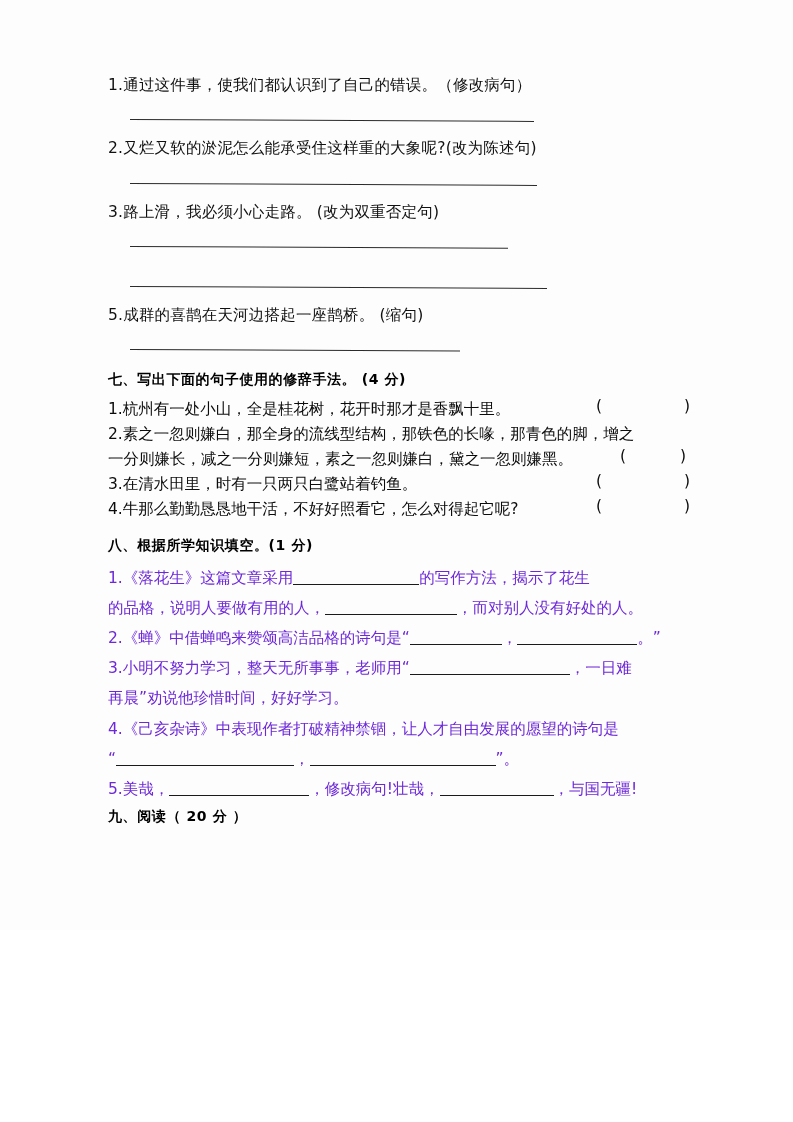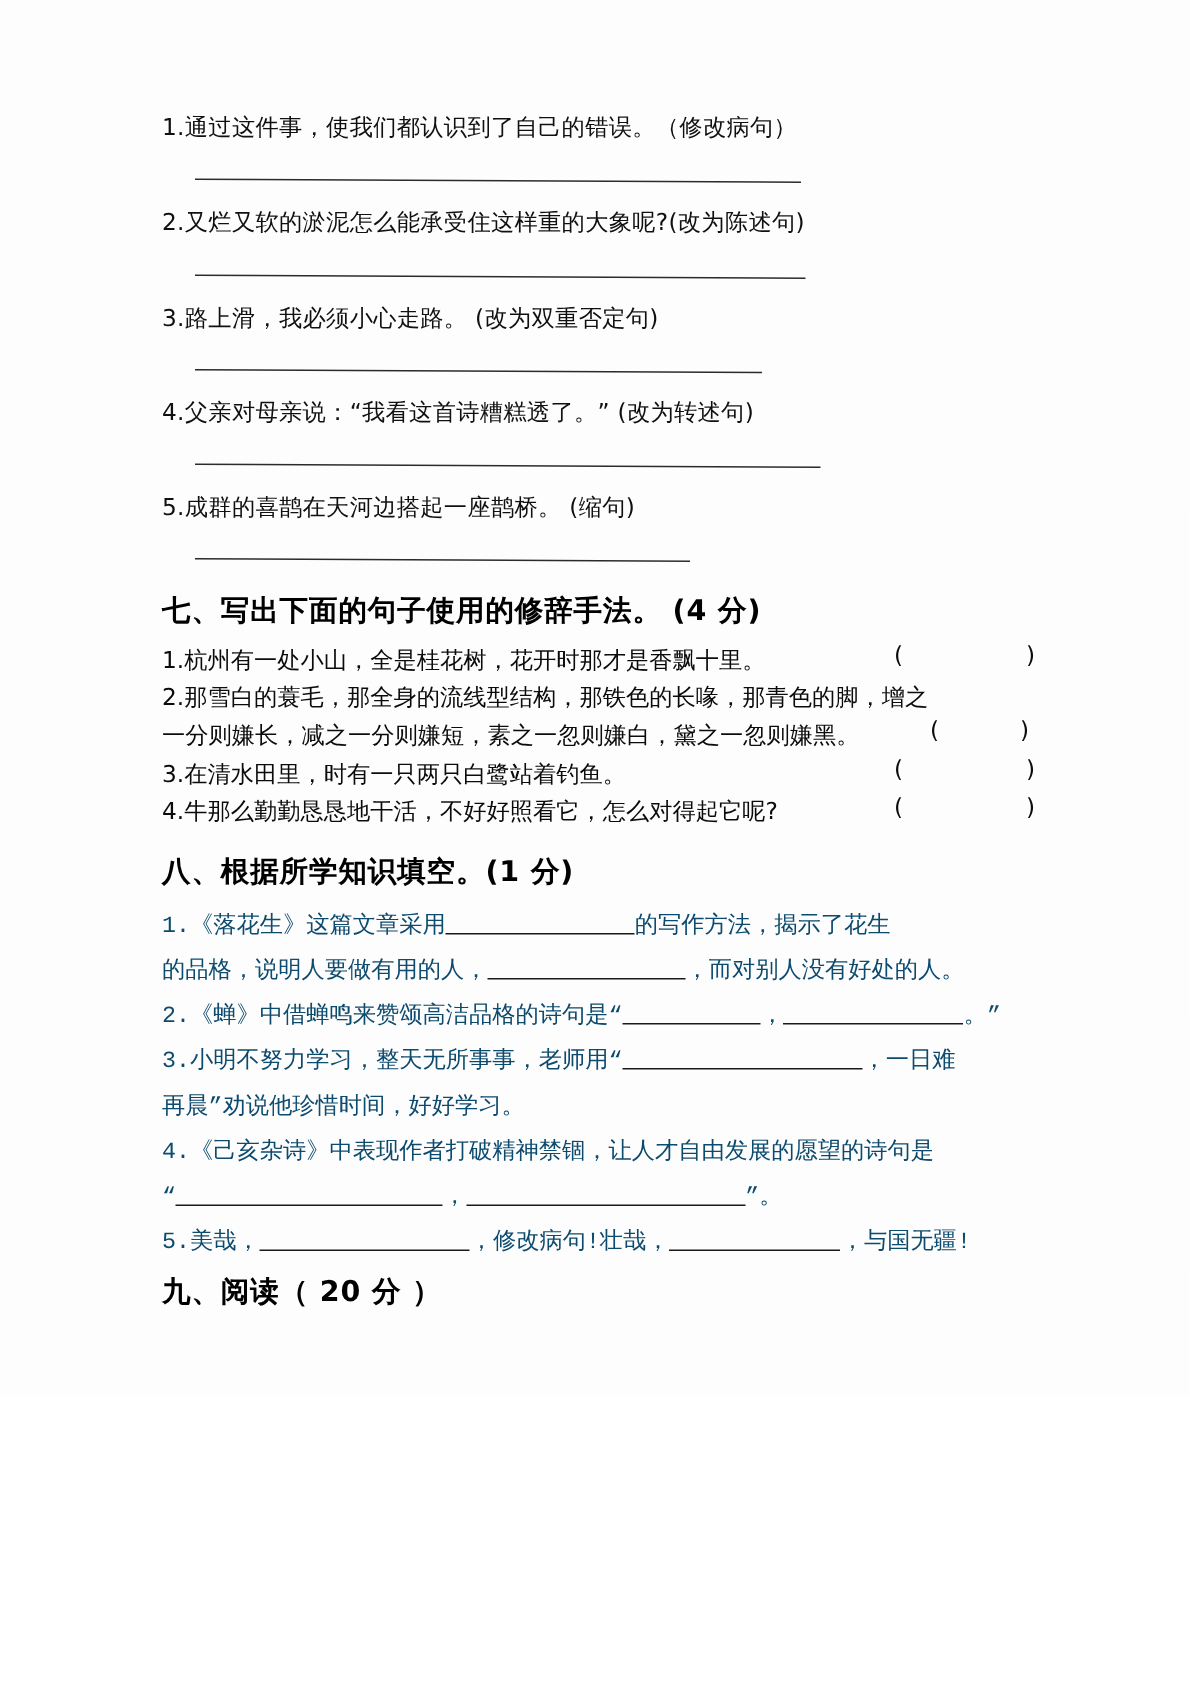--- a/index.html
+++ b/index.html
@@ -50,21 +50,21 @@
     left: 22px;
     top: 22px;
     height: 0;
     border-top: 1.3px solid #2b2b2b;
     transform: rotate(0.28deg);
     transform-origin: left center;
   }
 
   
   .heading {
-    font-size: 19px;
+    font-size: 14px;
     font-weight: bold;
     letter-spacing: 0.6px;
     color: #000;
     white-space: nowrap;
   }
 
   
   .rhet-row {
     display: flex;
     align-items: baseline;
@@ -84,22 +84,21 @@
   .blank {
     display: inline-block;
     border-bottom: 1.2px solid #1a1a1a;
     vertical-align: -2px;
     height: 15px;
   }
   .fill-line {
     font-size: 15.5px;
     line-height: 1.95;
     white-space: nowrap;
-    color: #0c4a6e;
-    font-family: Liberation Mono, monospace;
+    color: #6d28d9;
   }
 
   .qmark { font-size: 15.5px; }
 
   .spacer-xs { height: 4px; }
   .spacer-s  { height: 8px; }
   .spacer-m  { height: 14px; }
 </style>
 </head>
 <body>
@@ -124,21 +123,20 @@
       </div>
 
       <div class="q-block">
         <div class="q-line"><span>3.</span><span>路上滑，我必须小心走路。 (改为双重否定句)</span></div>
         <div class="ruleRow">
             <span class="rule" style="width: 378px;"></span>
           </div>
       </div>
 
       <div class="q-block">
-        <div class="q-line"><span>4.</span><span>父亲对母亲说：“我看这首诗糟糕透了。” (改为转述句)</span></div>
         <div class="ruleRow">
             <span class="rule" style="width: 417px;"></span>
           </div>
       </div>
 
       <div class="q-block">
         <div class="q-line"><span>5.</span><span>成群的喜鹊在天河边搭起一座鹊桥。 (缩句)</span></div>
         <div class="ruleRow">
             <span class="rule" style="width: 330px;"></span>
           </div>
@@ -157,21 +155,21 @@
             <span>1.</span>
             <span class="rhet-text">杭州有一处小山，全是桂花树，花开时那才是香飘十里。</span>
           </div>
         <span class="rhet-paren" style="left:488px; top:0;">(</span>
         <span class="rhet-paren" style="left:576px; top:0; letter-spacing:0;">)</span>
       </div>
 
       <div style="position:relative;">
         <div class="rhet-row">
             <span>2.</span>
-            <span class="rhet-text">那雪白的蓑毛，那全身的流线型结构，那铁色的长喙，那青色的脚，增之</span>
+            <span class="rhet-text">素之一忽则嫌白，那全身的流线型结构，那铁色的长喙，那青色的脚，增之</span>
           </div>
         <div class="rhet-row">
             <span class="rhet-text">一分则嫌长，减之一分则嫌短，素之一忽则嫌白，黛之一忽则嫌黑。</span>
           </div>
         <span class="rhet-paren" style="left:512px; top:25px; letter-spacing:0;">(</span>
         <span class="rhet-paren" style="left:572px; top:25px; letter-spacing:0;">)</span>
       </div>
 
       <div style="position:relative;">
         <div class="rhet-row">

